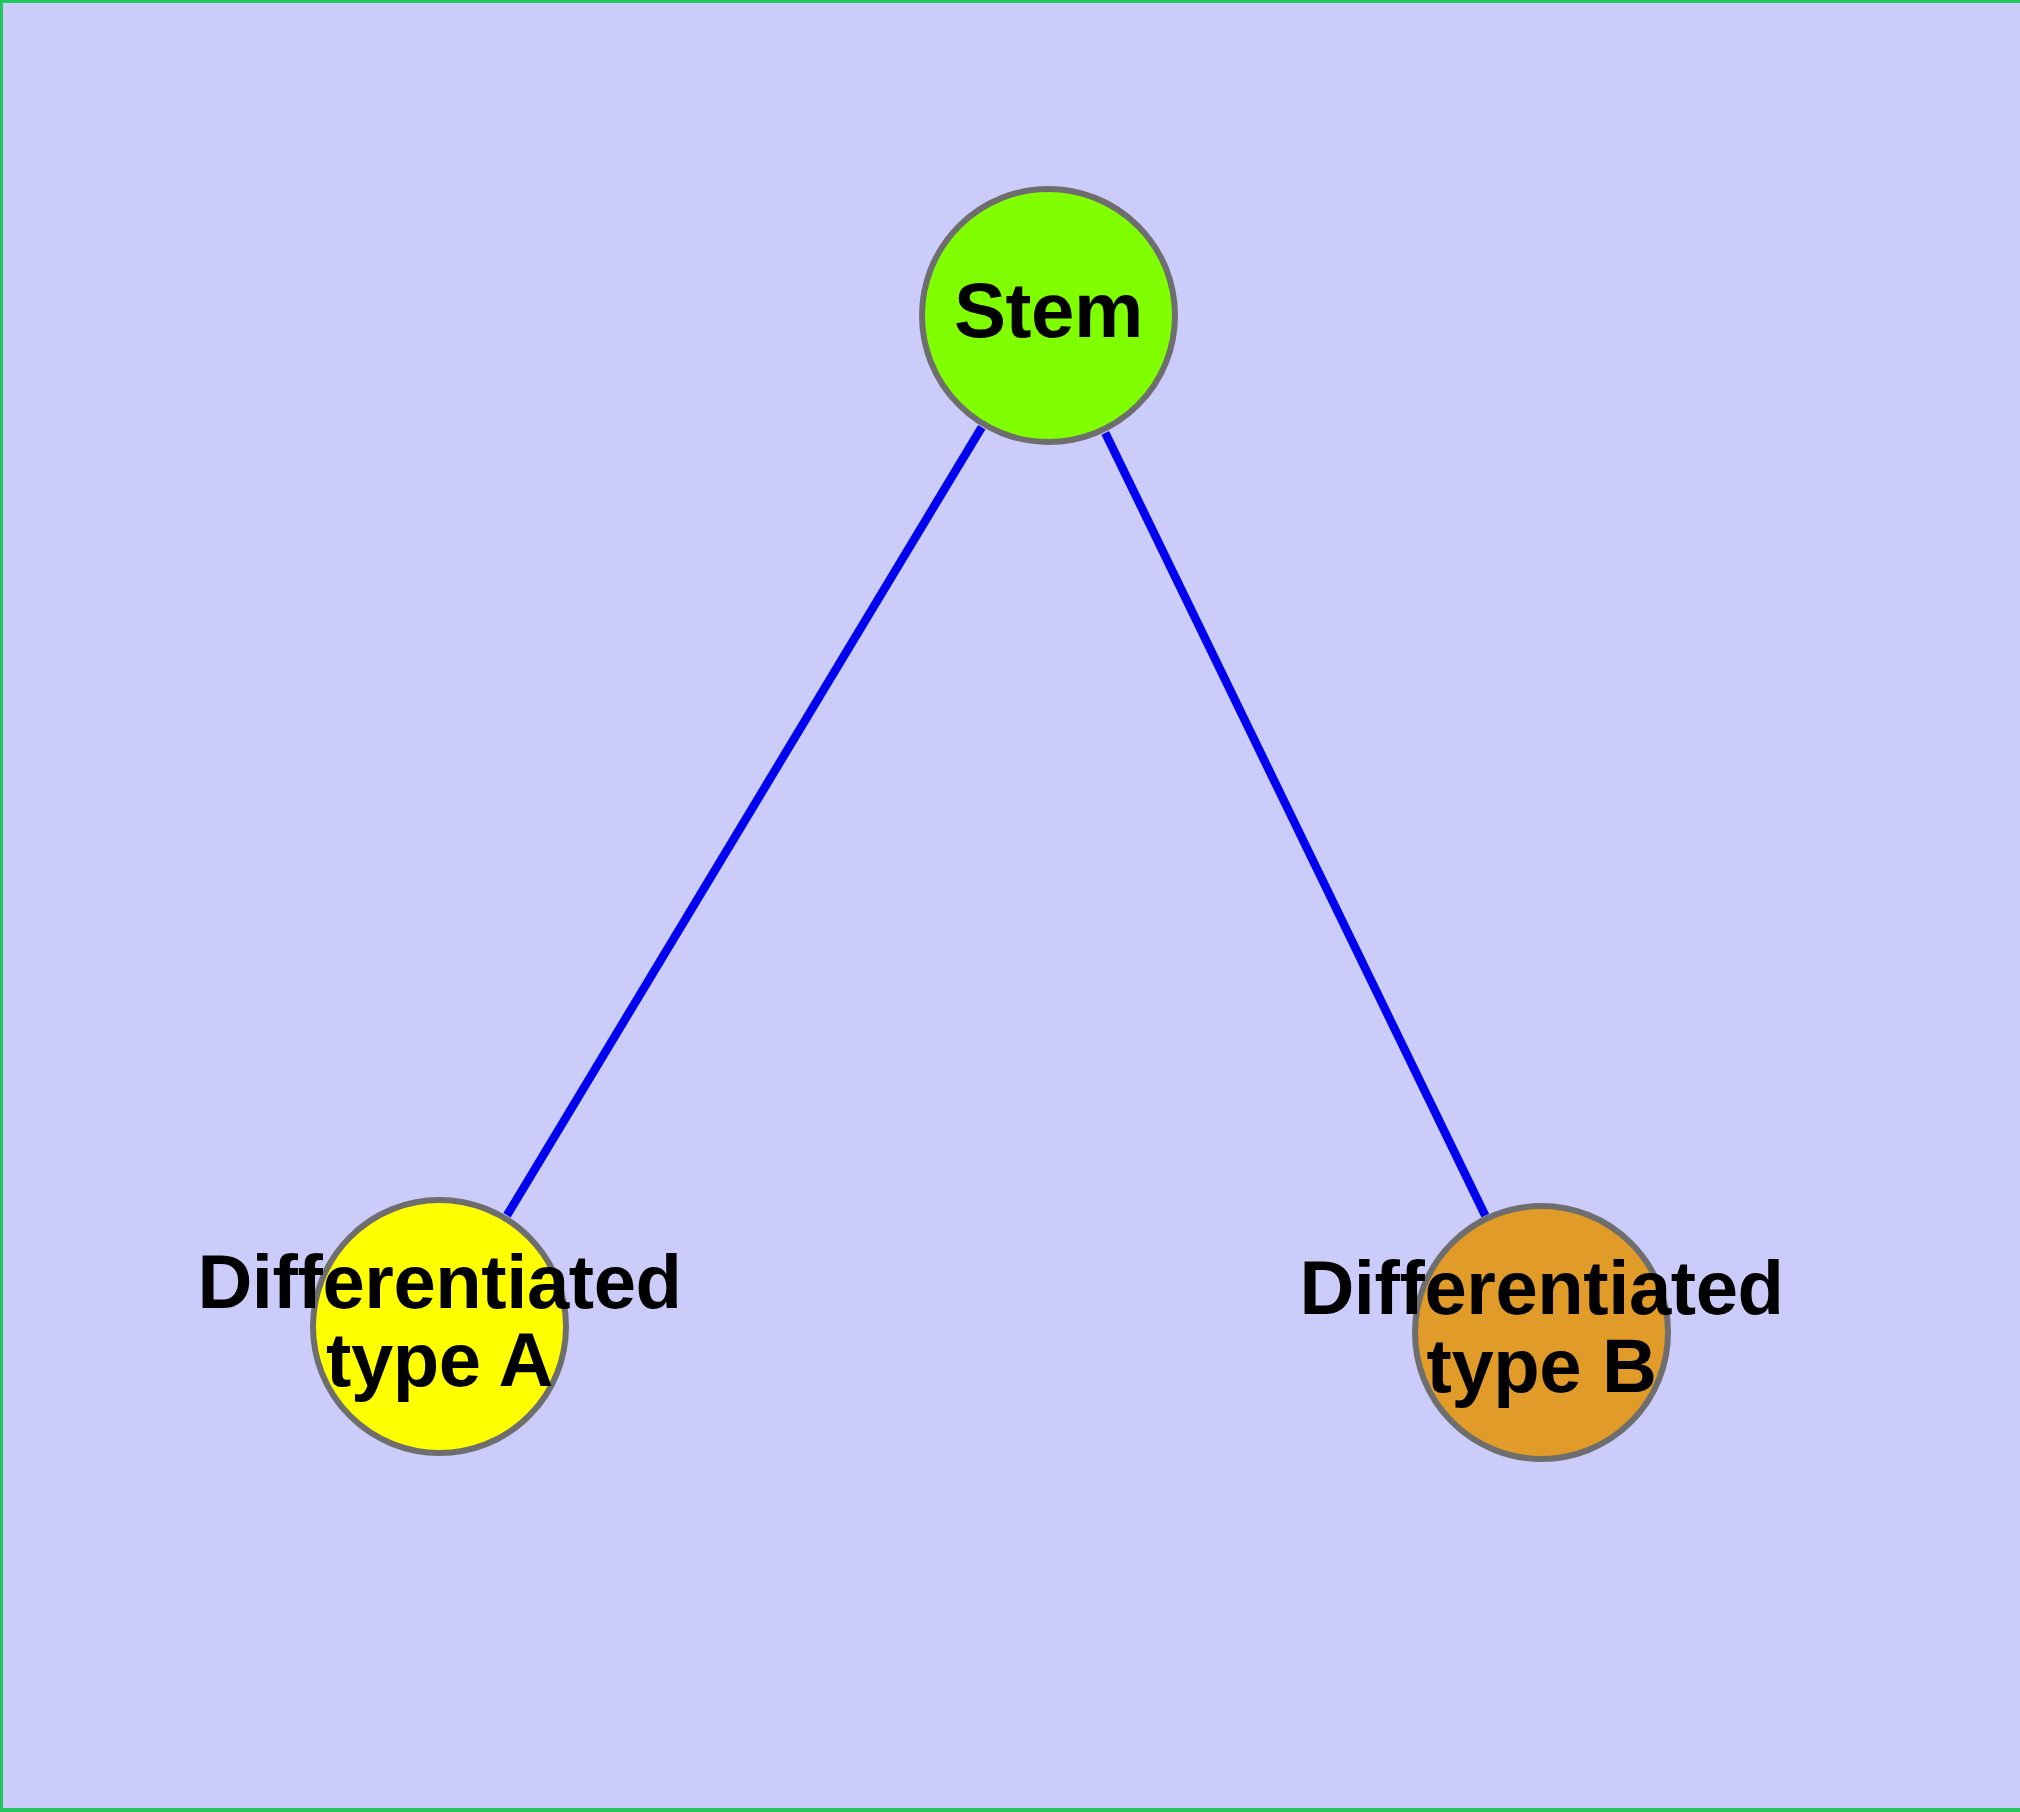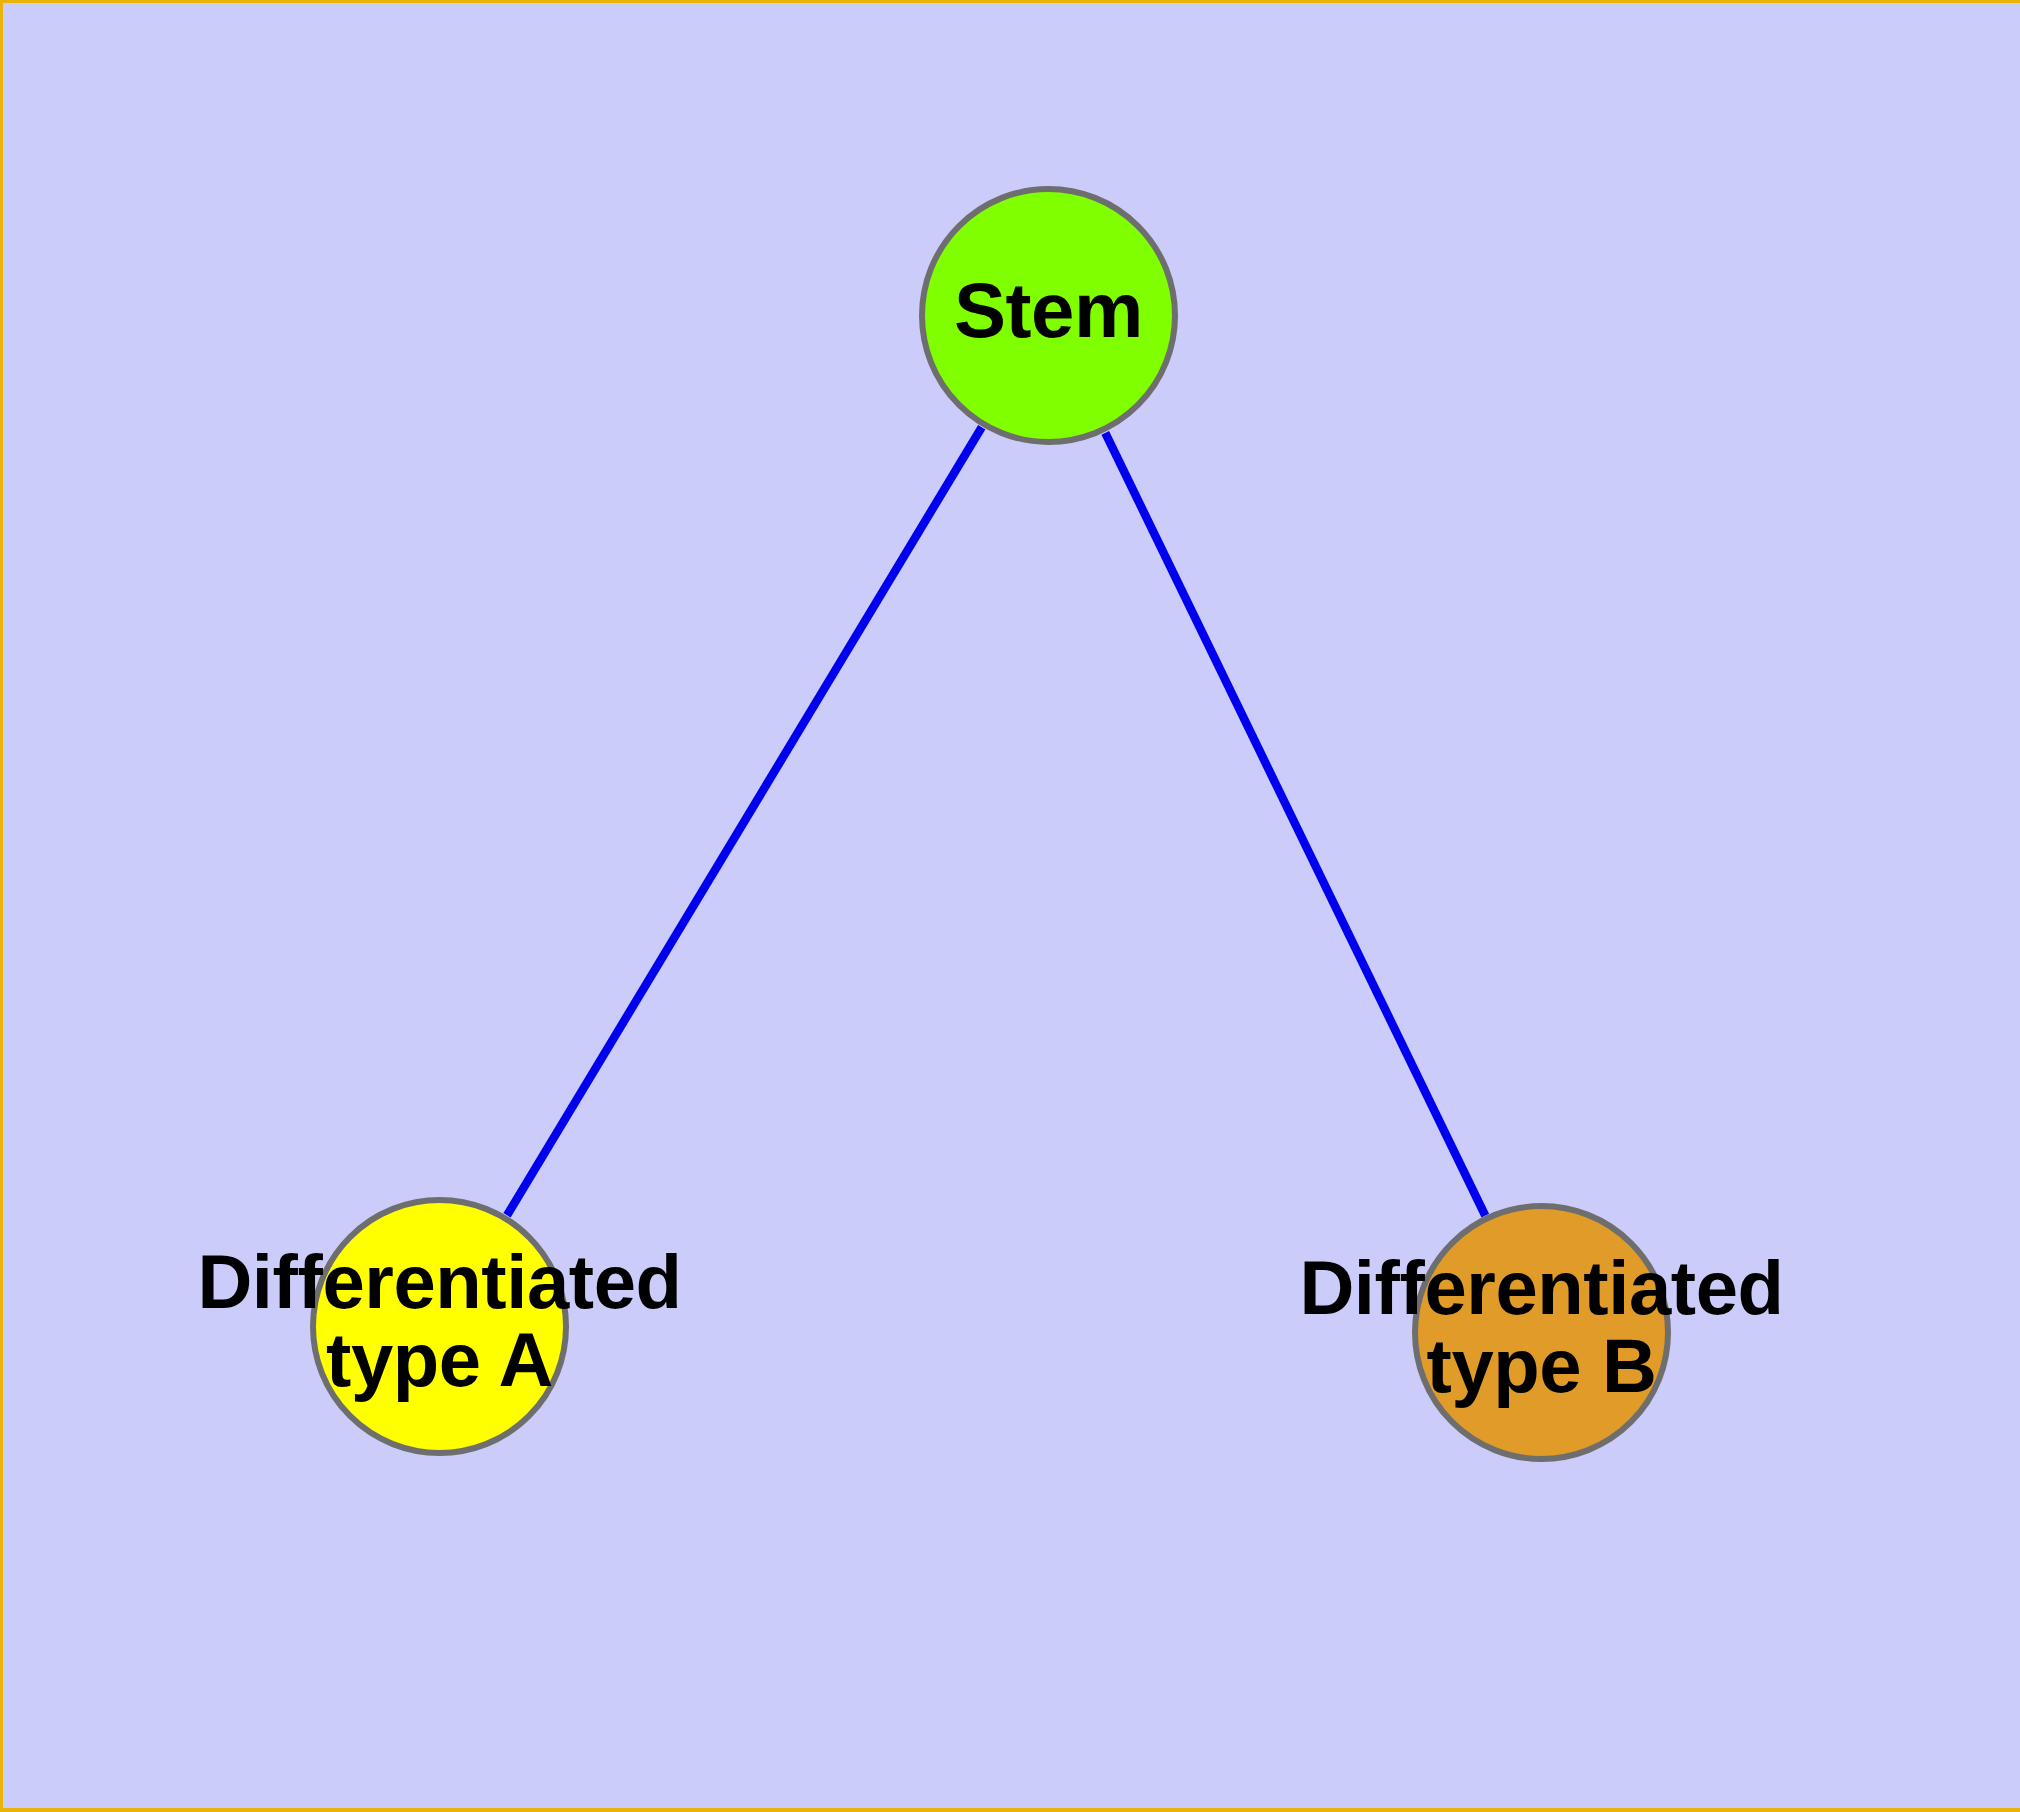--- a/index.html
+++ b/index.html
@@ -4,21 +4,21 @@
 <style>
   html, body {
     margin: 0;
     padding: 0;
     background: #ffffff;
   }
   #canvas {
     position: relative;
     width: 2021px;
     height: 1812px;
-    background: #eab308;
+    background: #22c55e;
     overflow: hidden;
     font-family: "Liberation Sans", sans-serif;
   }
   #graph-bg {
     position: absolute;
     left: 3.4px;
     top: 3.4px;
     width: 2017px;
     height: 1805px;
     background: #ccccfa;

